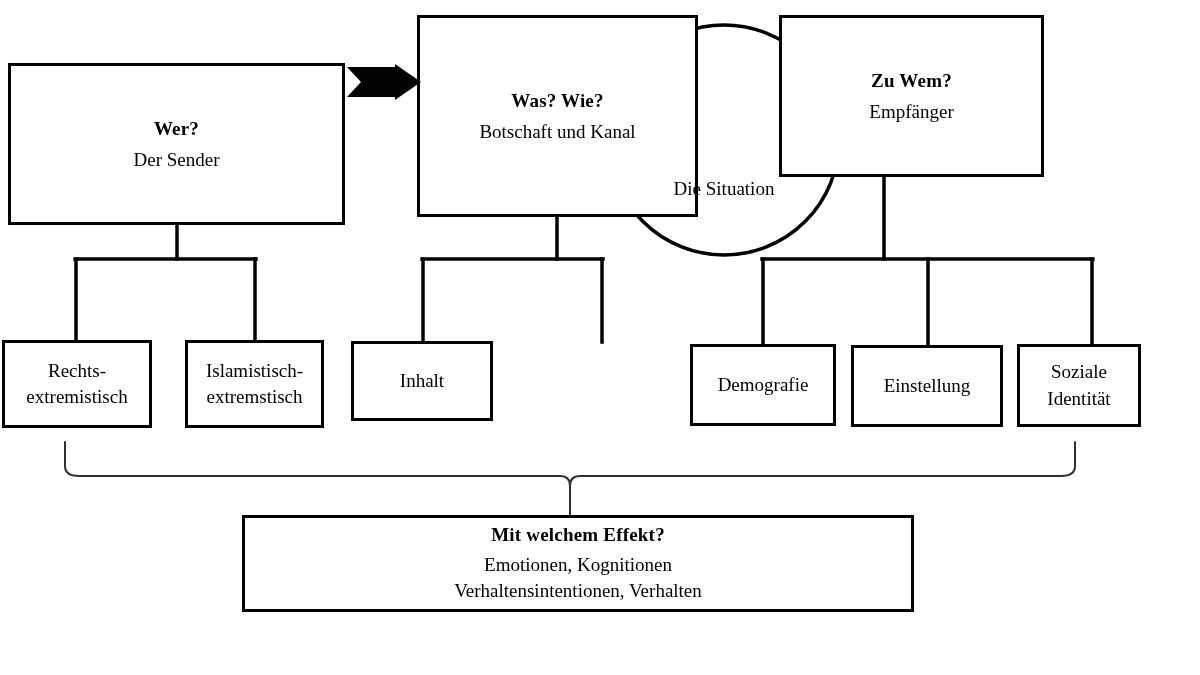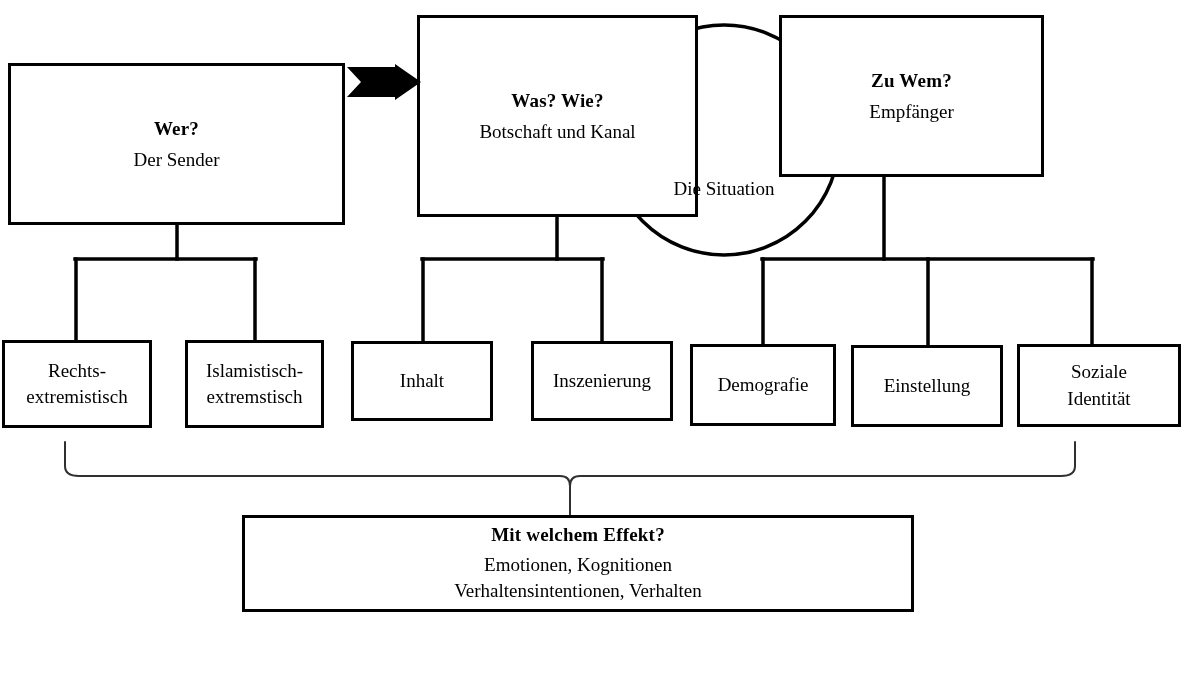--- a/index.html
+++ b/index.html
@@ -155,33 +155,30 @@
 
   <div class="node leaf" style="left:185px; top:340px; width:139px; height:88px;">
     <div class="lbl">Islamistisch-</div>
     <div class="lbl">extremstisch</div>
   </div>
 
   <div class="node leaf" style="left:351px; top:341px; width:142px; height:80px;">
     <div class="lbl">Inhalt</div>
   </div>
 
-  <div class="node leaf" style="left:531px; top:341px; width:142px; height:80px;">
-    <div class="lbl">Inszenierung</div>
-  </div>
 
   <div class="node leaf" style="left:690px; top:344px; width:146px; height:82px;">
     <div class="lbl">Demografie</div>
   </div>
 
   <div class="node leaf" style="left:851px; top:345px; width:152px; height:82px;">
     <div class="lbl">Einstellung</div>
   </div>
 
-  <div class="node leaf" style="left:1017px; top:344px; width:164px; height:83px;justify-content:center;">
+  <div class="node leaf" style="left:1017px; top:344px; width:124px; height:83px;justify-content:center;">
     <div class="lbl">Soziale</div>
     <div class="lbl">Identität</div>
   </div>
 
   <div class="node effect" style="left:242px; top:515px; width:672px; height:97px;">
     <div class="ttl">Mit welchem Effekt?</div>
     <div class="sub">Emotionen, Kognitionen</div>
     <div class="sub">Verhaltensintentionen, Verhalten</div>
   </div>
 

